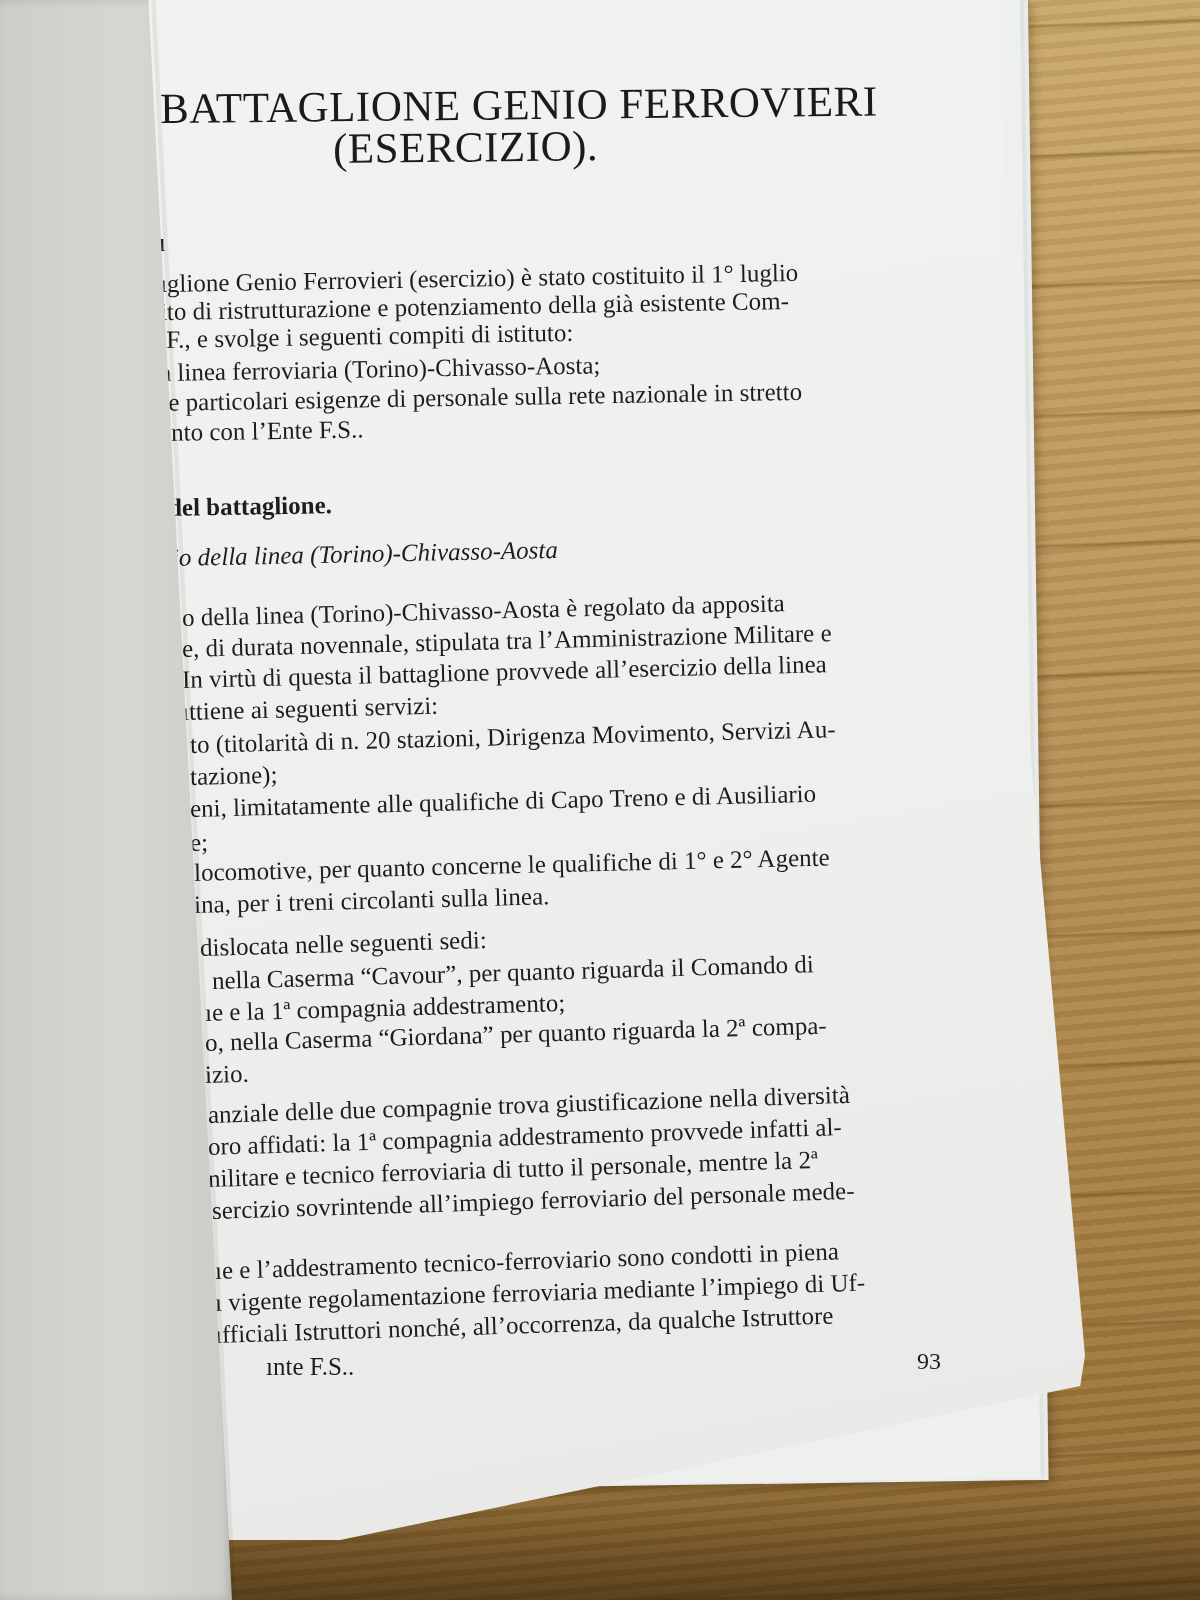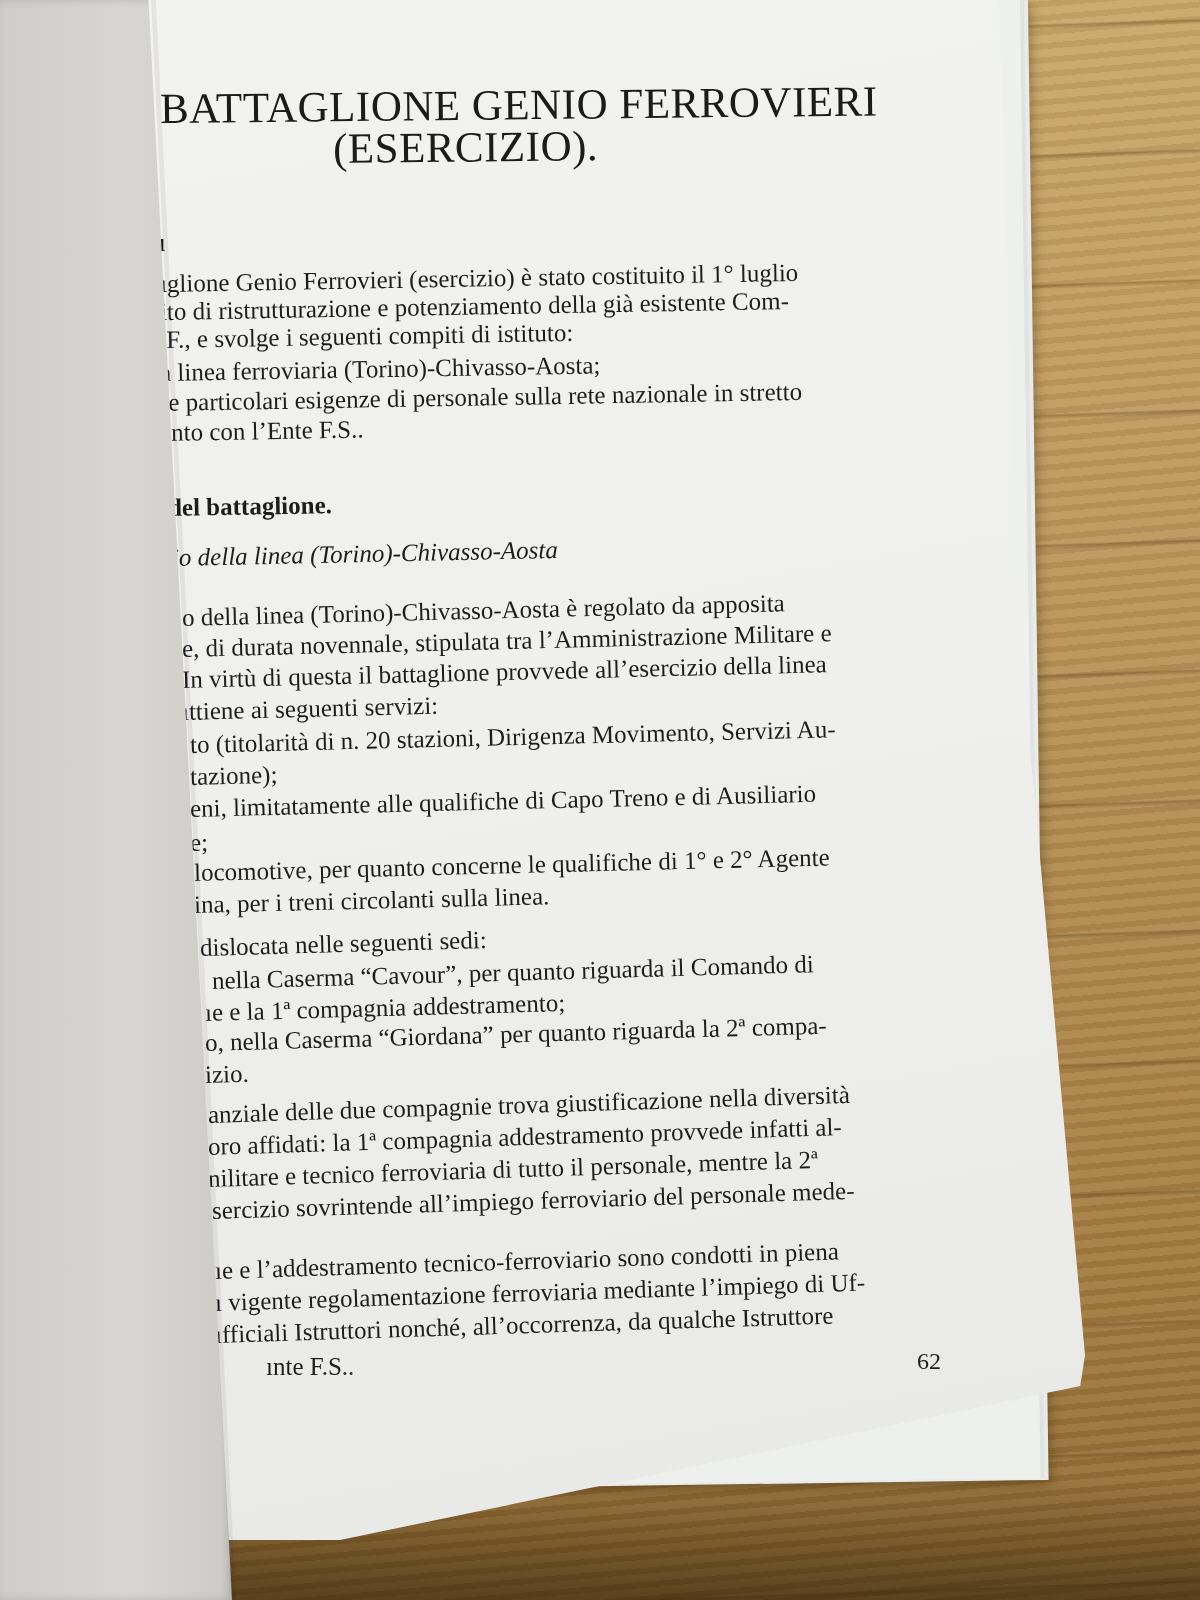--- a/index.html
+++ b/index.html
@@ -110,17 +110,17 @@
   <div class="line" style="left:208px; top:1102px; transform:rotate(-1.8deg);">anziale delle due compagnie trova giustificazione nella diversità</div>
   <div class="line" style="left:208px; top:1134px; transform:rotate(-1.8deg);">oro affidati: la 1ª compagnia addestramento provvede infatti al-</div>
   <div class="line" style="left:208px; top:1166px; transform:rotate(-1.8deg);">nilitare e tecnico ferroviaria di tutto il personale, mentre la 2ª</div>
   <div class="line" style="left:212px; top:1198px; transform:rotate(-1.8deg);">sercizio sovrintende all’impiego ferroviario del personale mede-</div>
 
   <div class="line" style="left:215px; top:1258px; transform:rotate(-1.8deg);">ıe e l’addestramento tecnico-ferroviario sono condotti in piena</div>
   <div class="line" style="left:215px; top:1290px; transform:rotate(-1.8deg);">ı vigente regolamentazione ferroviaria mediante l’impiego di Uf-</div>
   <div class="line" style="left:215px; top:1322px; transform:rotate(-1.8deg);">ıfficiali Istruttori nonché, all’occorrenza, da qualche Istruttore</div>
   <div class="line" style="left:218px; top:1354px;margin-left:48px;">ınte F.S..</div>
 
-  <div class="page-number">62</div>
+  <div class="page-number">93</div>
 </div>
 
 <div class="left-page"></div>
 <div class="left-page-edge"></div>
 
 </body></html>

